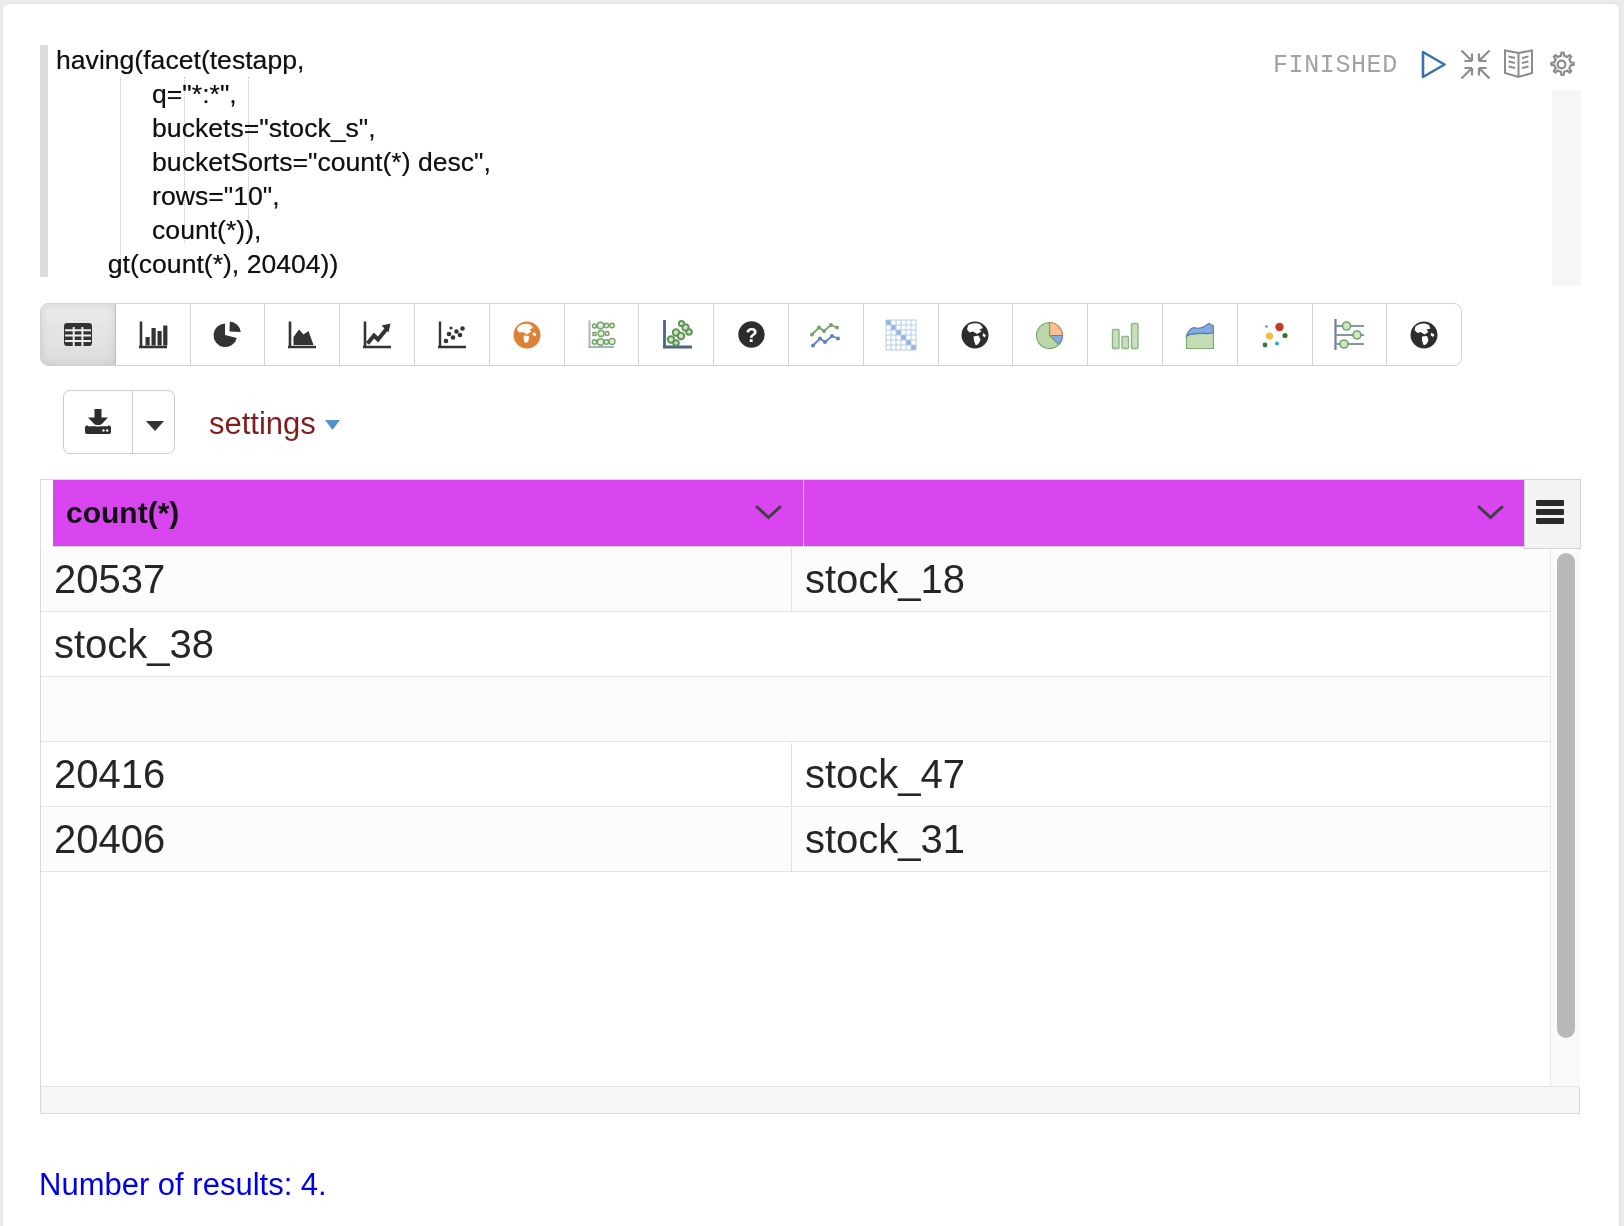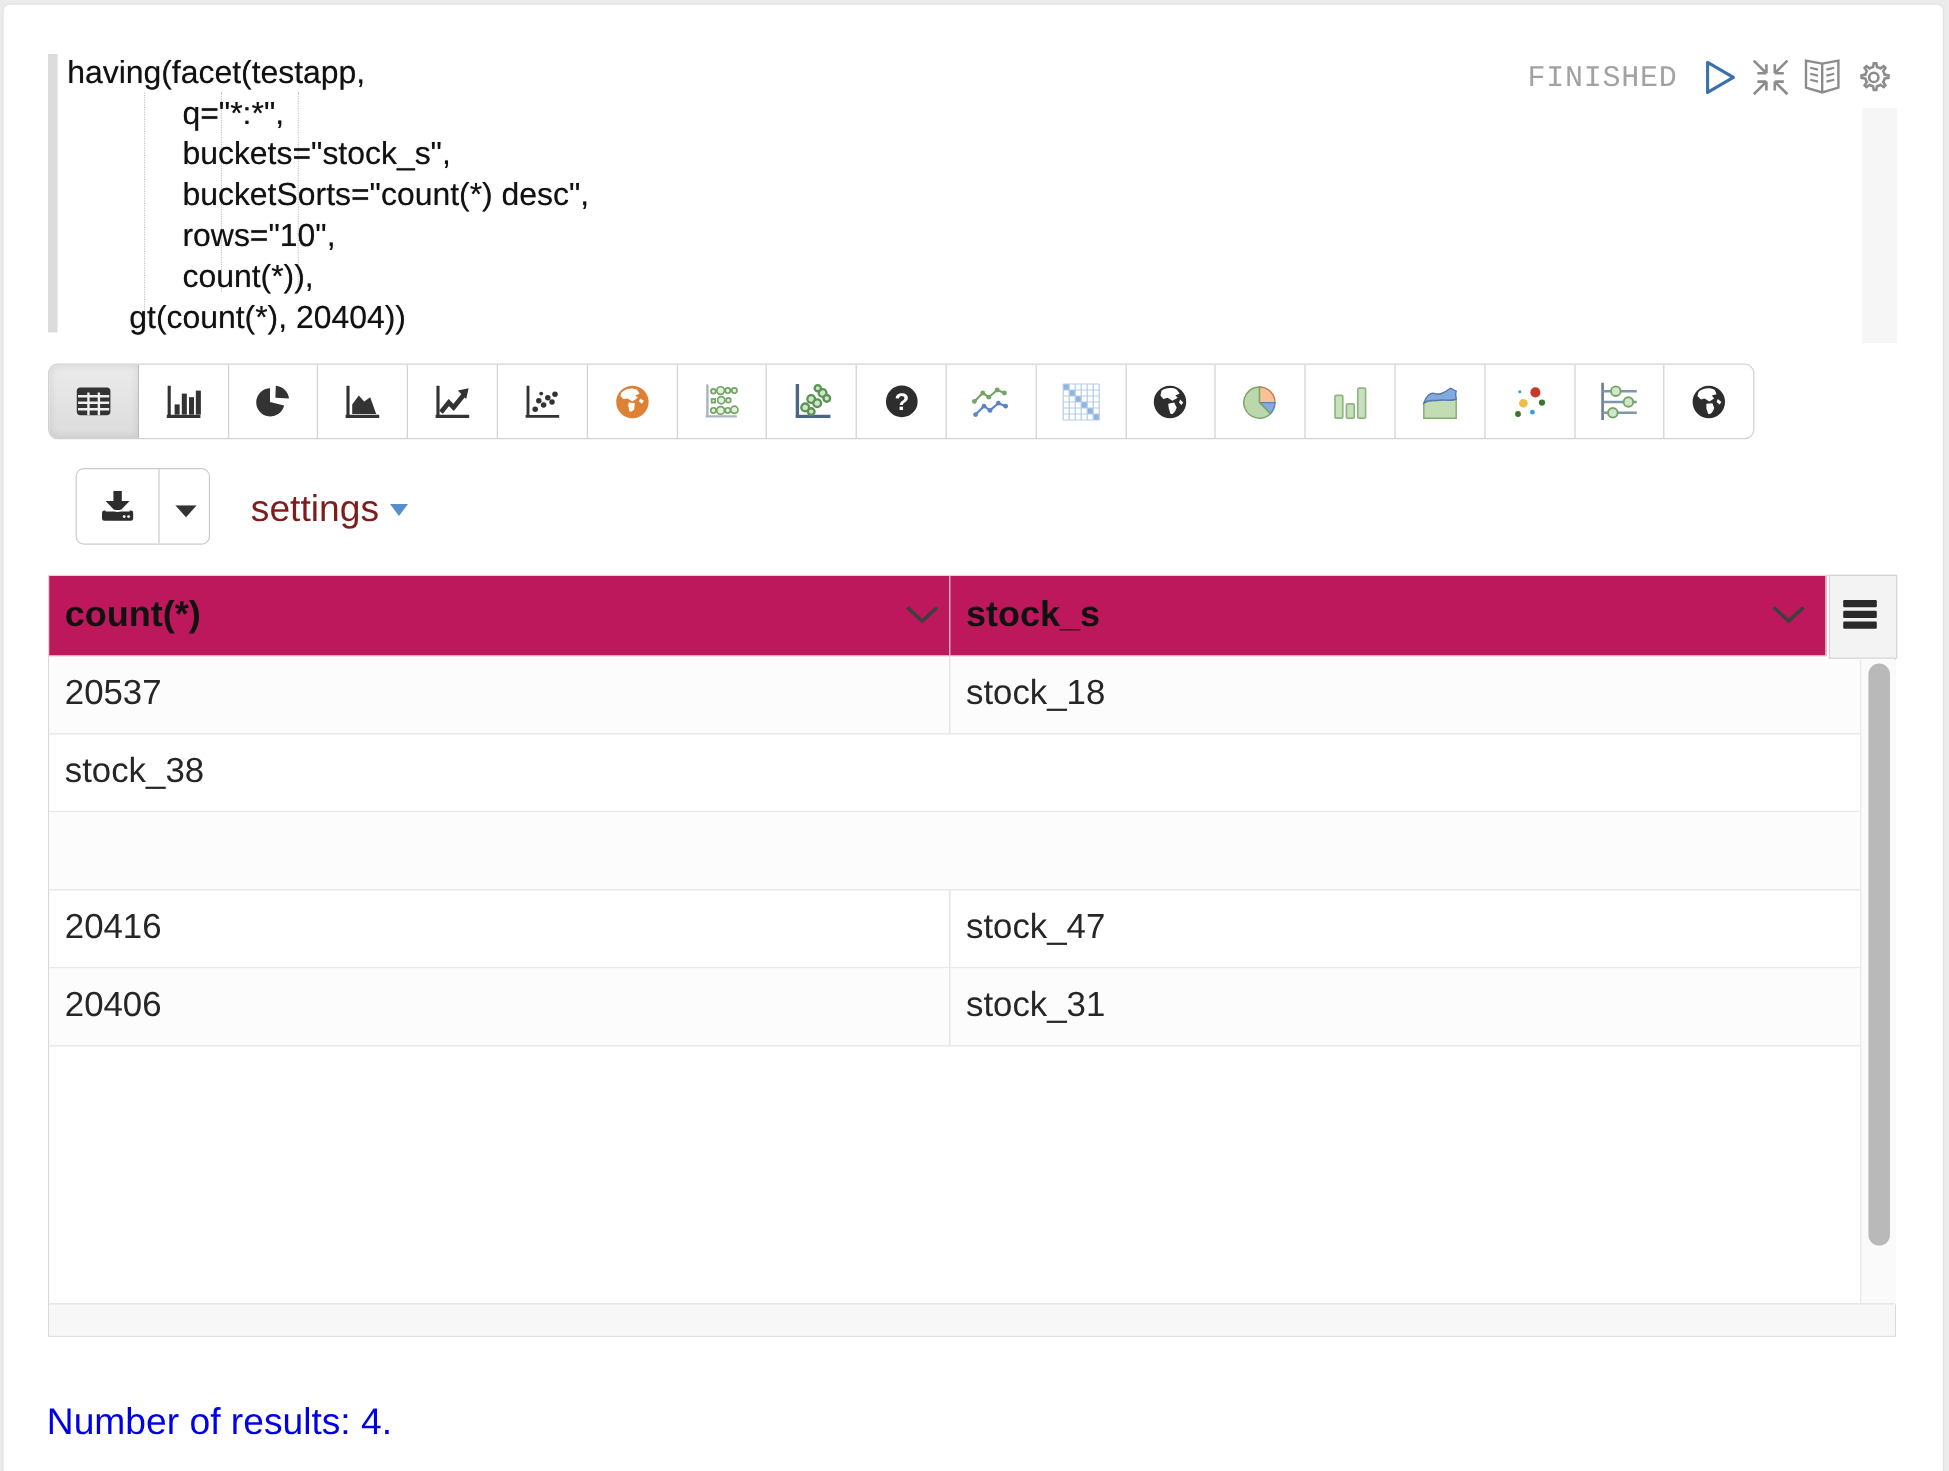--- a/index.html
+++ b/index.html
@@ -28,27 +28,27 @@
 
   
   .dl { left:63px; top:390px; width:112px; height:64px; border:1px solid #cbcbcb; border-radius:7px;
         background:#fff; display:flex; }
   .dl .l { width:69px; border-right:1px solid #cbcbcb; display:flex; align-items:center; justify-content:center; }
   .dl .r { flex:1; display:flex; align-items:center; justify-content:center; }
   .settings { left:209px; top:406px; font-size:31px; color:#7f1d1d; }
 
   
   .grid { left:40px; top:479px; width:1540px; height:635px; border:1px solid #d9d9d9; background:#fff; }
-  .ghead { position:absolute; left:0; top:0; width:1481px; height:67px; background:#be185d;
-           border-right:1px solid #d4d4d4; border-bottom:1px solid #d4d4d4; display:flex; }
+  .ghead { position:absolute; left:12px; top:0; width:1481px; height:67px; background:#d946ef;
+           border-right:1px solid #d4d4d4; border-bottom:1px solid #d4d4d4; display:flex;gap:16px; }
   .ghead .c1 { width:751px; border-right:1px solid #d4d4d4; }
   .ghead .hc { font-size:30px; font-weight:bold; color:#111; padding-left:13px; line-height:66px; }
   .burger { left:1524px; top:479px; width:57px; height:70px; background:#f3f3f3; border:1px solid #d4d4d4; }
   .rows { position:absolute; left:0; top:67px; width:1510px; }
-  .row { height:65px; border-bottom:1px solid #e4e4e4; display:flex; font-size:29px; color:#262626; }
+  .row { height:65px; border-bottom:1px solid #e4e4e4; display:flex; font-size:40px; color:#262626;align-items:center; }
   .row .c1 { width:751px; border-right:1px solid #e0e0e0; }
   .row .cell { padding-left:13px; line-height:63px; }
   .row.odd { background:#fcfcfc; }
   .vtrack { position:absolute; left:1509px; top:70px; width:30px; height:537px; background:#fafafa;
             border-left:1px solid #e8e8e8; }
   .vthumb { position:absolute; left:1516px; top:73px; width:18px; height:485px; background:#b9b9b9; border-radius:9px; }
   .hstrip { position:absolute; left:0; top:606px; width:1538px; height:27px; background:#f7f7f7;
             border-top:1px solid #e2e2e2; }
 
   .results { left:39px; top:1167px; font-size:31px; color:#0000e6; }
@@ -303,21 +303,20 @@
   </div>
 </div>
 <div class="abs settings">settings</div>
 <svg class="abs" style="left:325px; top:420px;" width="15" height="10" viewBox="0 0 15 10">
     <path d="M0 0 h15 l-7.5 10 Z" fill="#5690cc"></path>
   </svg>
 
 <div class="abs grid">
   <div class="ghead">
     <div class="c1 hc">count(*)</div>
-    <div class="hc" style="flex:1;">stock_s</div>
   </div>
   <svg class="abs" style="left:714px; top:25px;" width="27" height="15" viewBox="0 0 27 15">
       <path d="M2 2 L13.5 12.5 L25 2" fill="none" stroke="#3f3f3f" stroke-width="3" stroke-linecap="round"></path>
     </svg>
   <svg class="abs" style="left:1436px; top:25px;" width="27" height="15" viewBox="0 0 27 15">
       <path d="M2 2 L13.5 12.5 L25 2" fill="none" stroke="#3f3f3f" stroke-width="3" stroke-linecap="round"></path>
     </svg>
   <div class="rows">
     <div class="row odd">
         <div class="c1 cell">20537</div>

